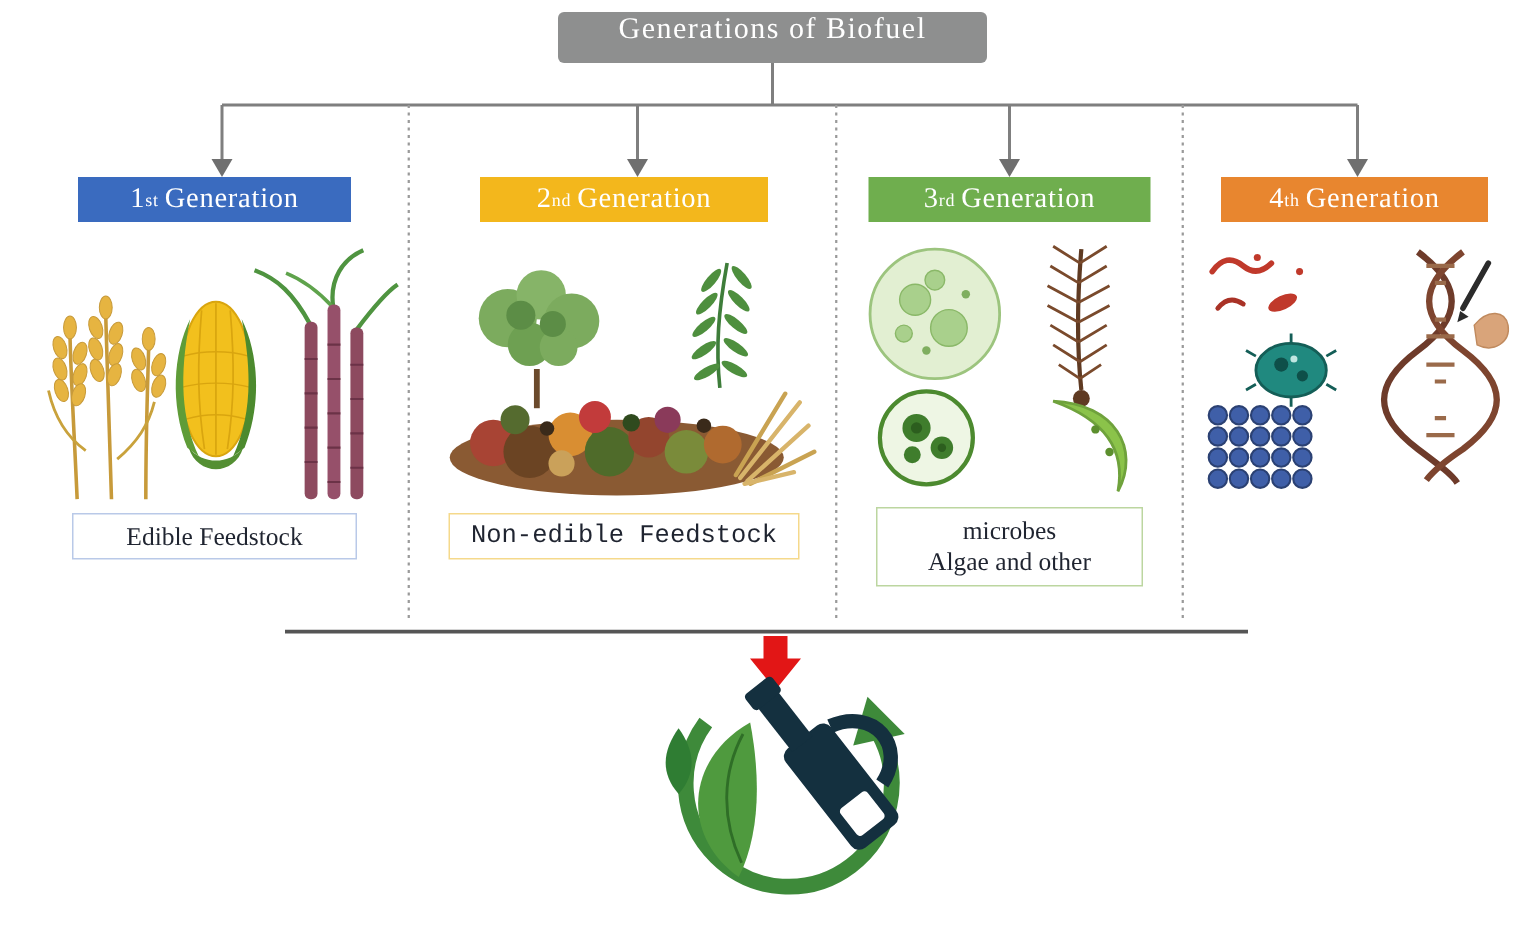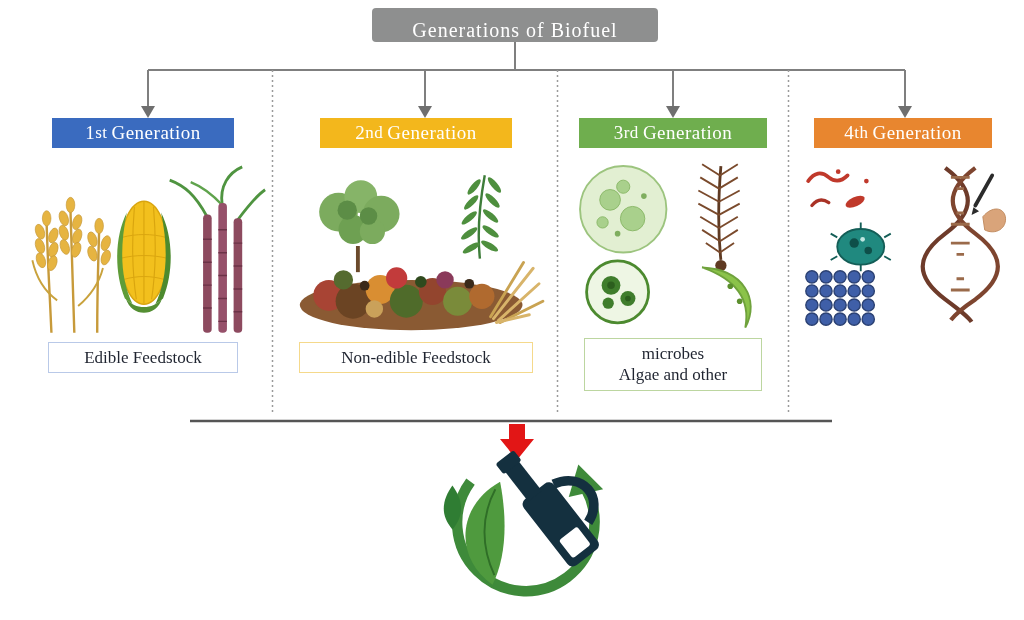--- a/index.html
+++ b/index.html
@@ -5,29 +5,29 @@
   html,body{margin:0;padding:0;background:#ffffff;}
   .canvas{
     position:relative;width:1024px;height:620px;background:#ffffff;
     font-family:"Liberation Serif", serif;overflow:hidden;
   }
   svg{display:block;}
   .overlay{position:absolute;left:0;top:0;pointer-events:none;}
   .title-box{
     position:absolute;left:372px;top:8px;width:286px;height:34px;
     background:#8e8f8f;color:#ffffff;border-radius:4px;
-    display:flex;align-items:flex-end;justify-content:center;
+    display:flex;align-items:flex-start;justify-content:center;
     font-size:20px;letter-spacing:1px;
   }
   .col{position:absolute;top:118px;display:flex;flex-direction:column;align-items:center;}
   .gen-header{
     height:30px;display:flex;align-items:center;justify-content:center;
     color:#ffffff;font-size:19px;letter-spacing:0.5px;flex:none;
   }
-  .gen-header sup{font-size:17px;margin-right:4px;}
+  .gen-header sup{font-size:12px;margin-right:4px;}
   .g1{background:#3a6bbf;}
   .g2{background:#f3b71c;}
   .g3{background:#6fae4e;}
   .g4{background:#e8862f;}
   .illus{flex:none;margin-top:6px;}
   .caption{
     background:#ffffff;text-align:center;color:#1f2430;font-size:17px;
     padding:4px 8px;line-height:1.25;flex:none;margin-top:4px;
   }
   .caption .line{display:block;}
@@ -188,21 +188,21 @@
       </g>
 
       <g stroke-linecap="round">
         <path d="M215 170 L256 118" stroke="#d8b46a" stroke-width="3"></path>
         <path d="M220 172 L262 134" stroke="#d8b46a" stroke-width="3"></path>
         <path d="M222 174 L266 152" stroke="#c9a352" stroke-width="3"></path>
         <path d="M212 168 L246 112" stroke="#c9a352" stroke-width="3"></path>
         <path d="M218 174 L252 166" stroke="#d8b46a" stroke-width="3"></path>
       </g>
     </svg>
-    <div class="caption b2" style="width:216px;">
+    <div class="caption b2" style="width:216px;font-family:Liberation Mono, monospace;">
       <span class="line">Non-edible Feedstock</span>
     </div>
   </div>
 
   <div class="col" style="left:562px;width:222px;">
     <div class="gen-header g3" style="width:188px;">
       <span>3</span>
         <sup>rd</sup>
         <span>Generation</span>
     </div>

